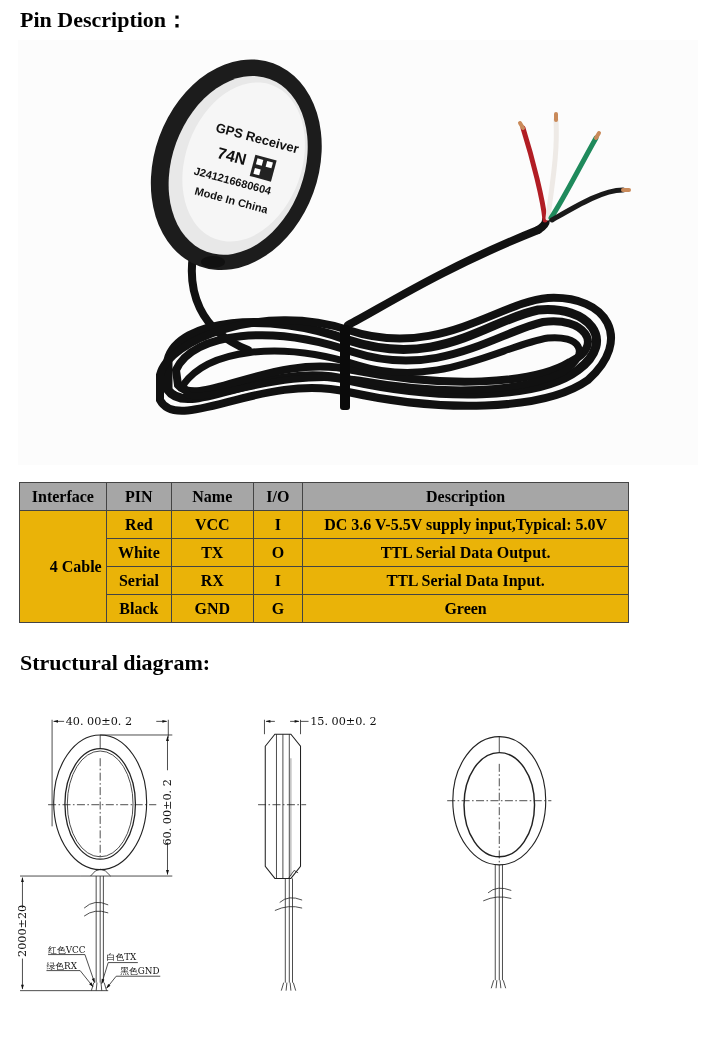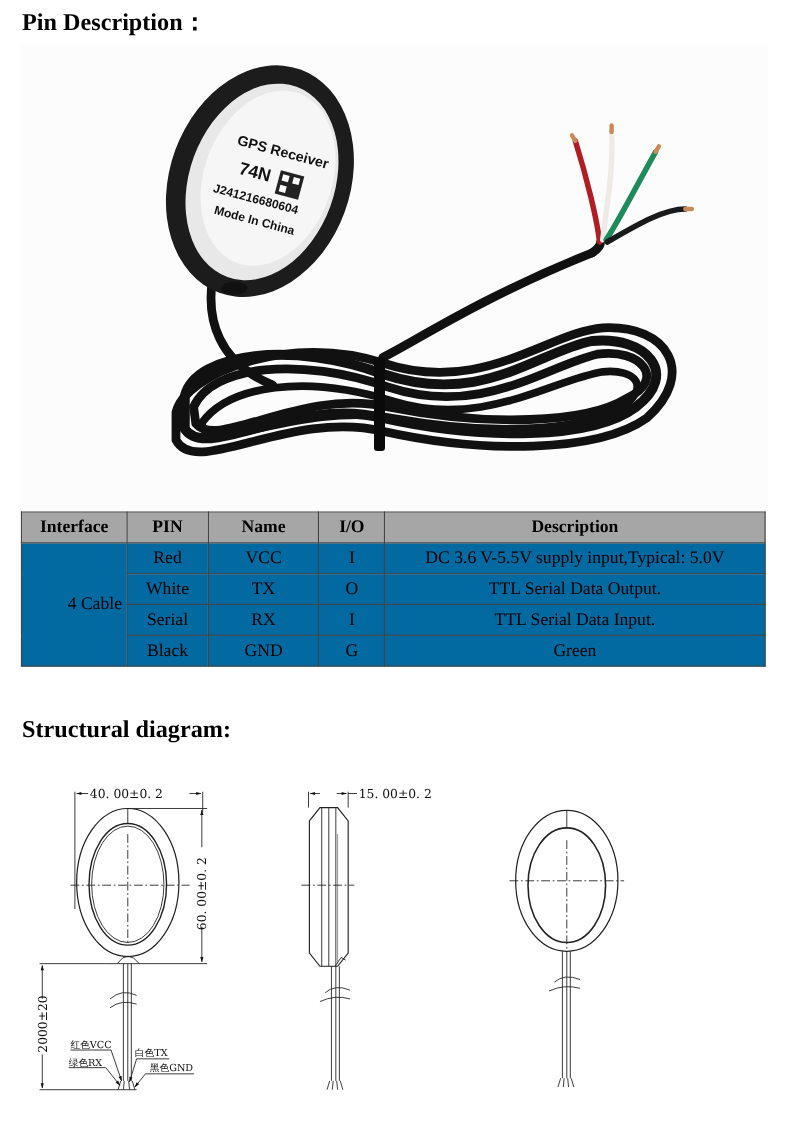--- a/index.html
+++ b/index.html
@@ -14,32 +14,32 @@
   #pin-heading { top: 5px; }
   #struct-heading { top: 650px; }
 
   .photo {
     position: absolute; left: 18px; top: 40px; width: 680px; height: 425px;
     background: #fdfdfd;
   }
   .photo svg { width: 100%; height: 100%; display: block; }
 
   table.pins {
-    position: absolute; left: 19px; top: 465px; width: 677px;
+    position: absolute; left: 19px; top: 482px; width: 610px;
     border-collapse: collapse; font-family: "Liberation Serif", serif; font-size: 16px; padding-left: 15px;
   }
   table.pins th, table.pins td {
     border: 1px solid #444; text-align: center; height: 28px; padding: 0 4px;
     white-space: nowrap;
   }
   table.pins th { background: #a6a6a6; font-weight: bold; font-size: 16px; }
-  table.pins td { background: #0369a1; font-weight: normal; }
+  table.pins td { background: #eab308; font-weight: bold; }
   table.pins td.iface { text-align: right; padding-left: 7px; }
 
-  .diagram { position: absolute; left: 16px; top: 660px; width: 573px; height: 384px; }
+  .diagram { position: absolute; left: 0; top: 660px; width: 573px; height: 384px; }
   .diagram svg { width: 100%; height: 100%; display: block; }
   .dim-text { font-family: "DejaVu Serif", "Liberation Serif", serif; font-size: 14px; fill: #111; }
   .lbl-text { font-family: "DejaVu Serif", "Liberation Serif", serif; font-size: 11px; fill: #111; }
 </style>
 </head>
 <body>
 
 <div id="pin-heading" class="heading">Pin Description：</div>
 
 <div class="photo">

